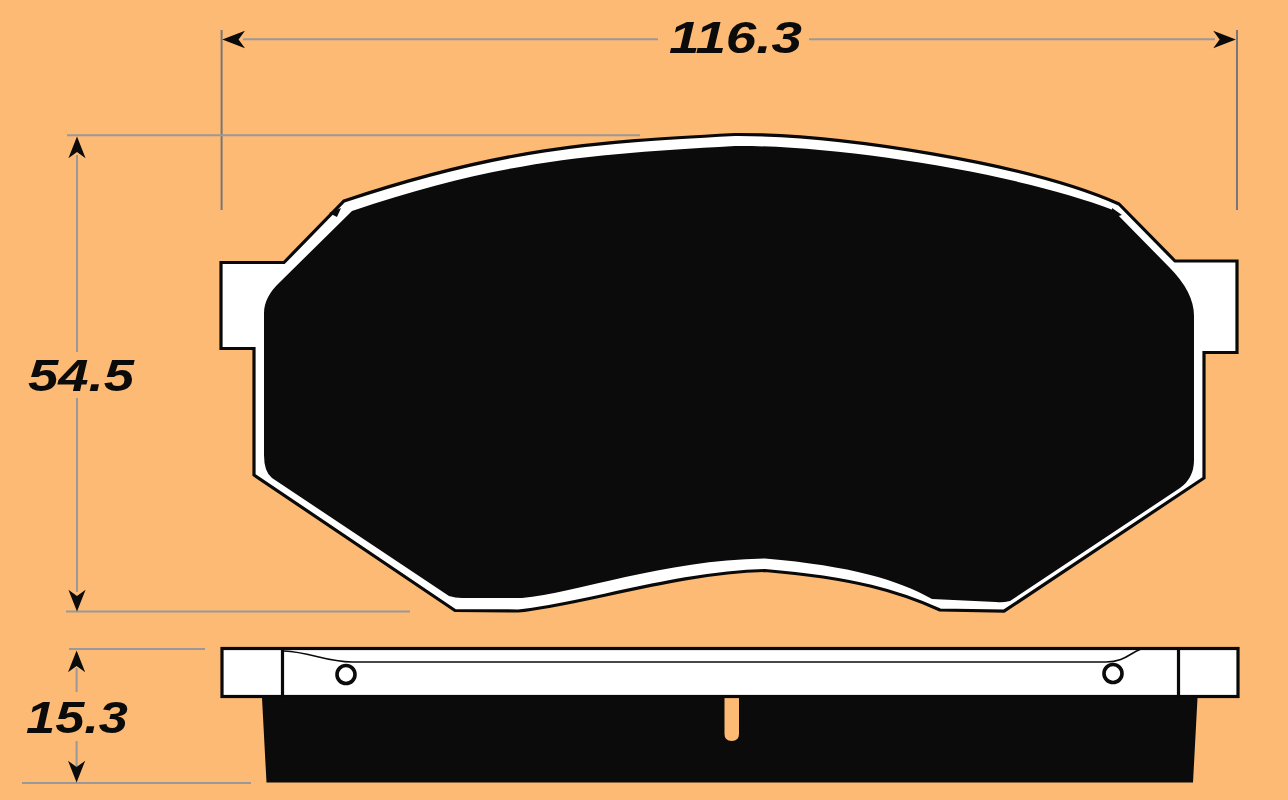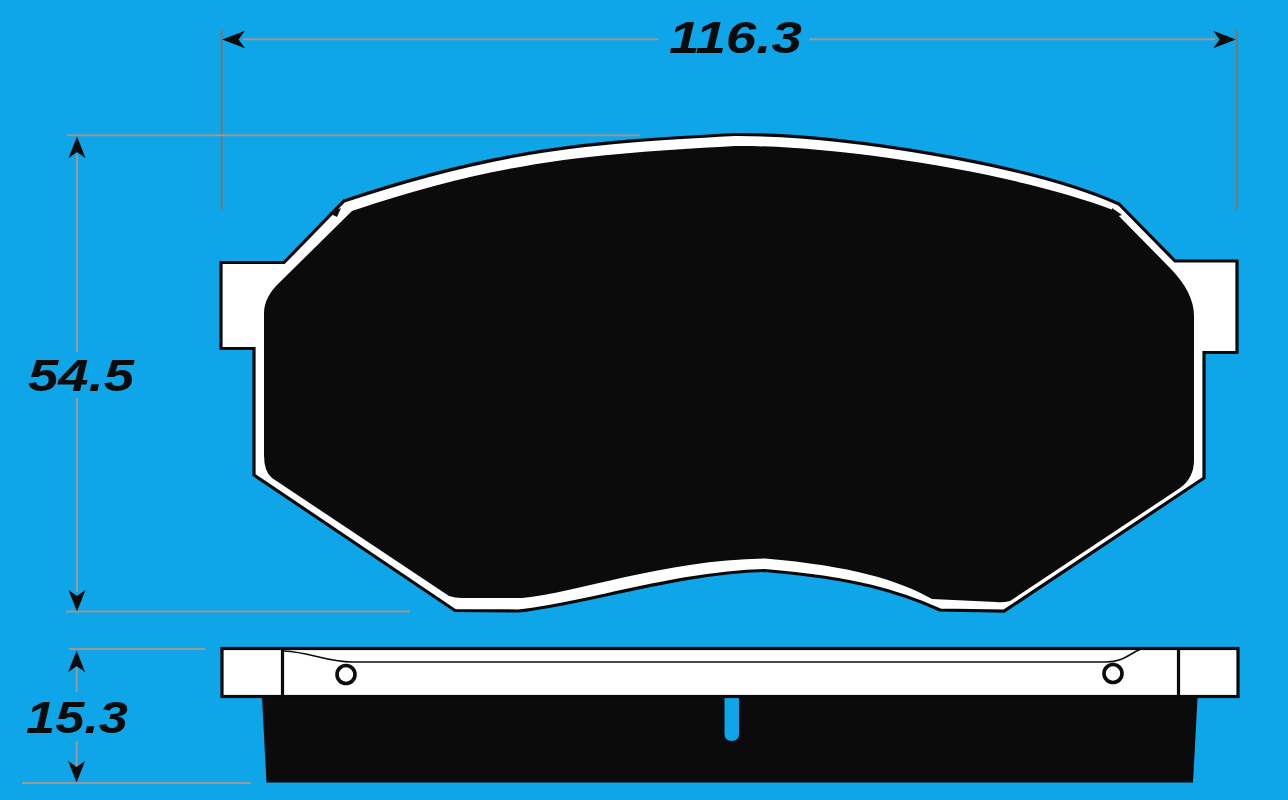--- a/index.html
+++ b/index.html
@@ -1,16 +1,16 @@
 <!DOCTYPE html>
 <html><head>
 <meta charset="utf-8">
 <style>
 html,body{margin:0;padding:0;background:#fff;}
-.wrap{width:1288px;height:800px;position:relative;overflow:hidden;background:#0ea5e9;text-align:center;}
+.wrap{width:1288px;height:800px;position:relative;overflow:hidden;background:#fdba74;text-align:center;}
 svg{display:block;}
 text{font-family:"Liberation Sans", sans-serif;font-weight:bold;font-style:italic;fill:#0b0b0b;}
 </style>
 </head>
 <body>
 <div class="wrap">
 <svg width="1288" height="800" viewBox="0 0 1288 800">
 
 <line x1="221.6" y1="30" x2="221.6" y2="210" stroke="#777" stroke-width="2"></line>
 

